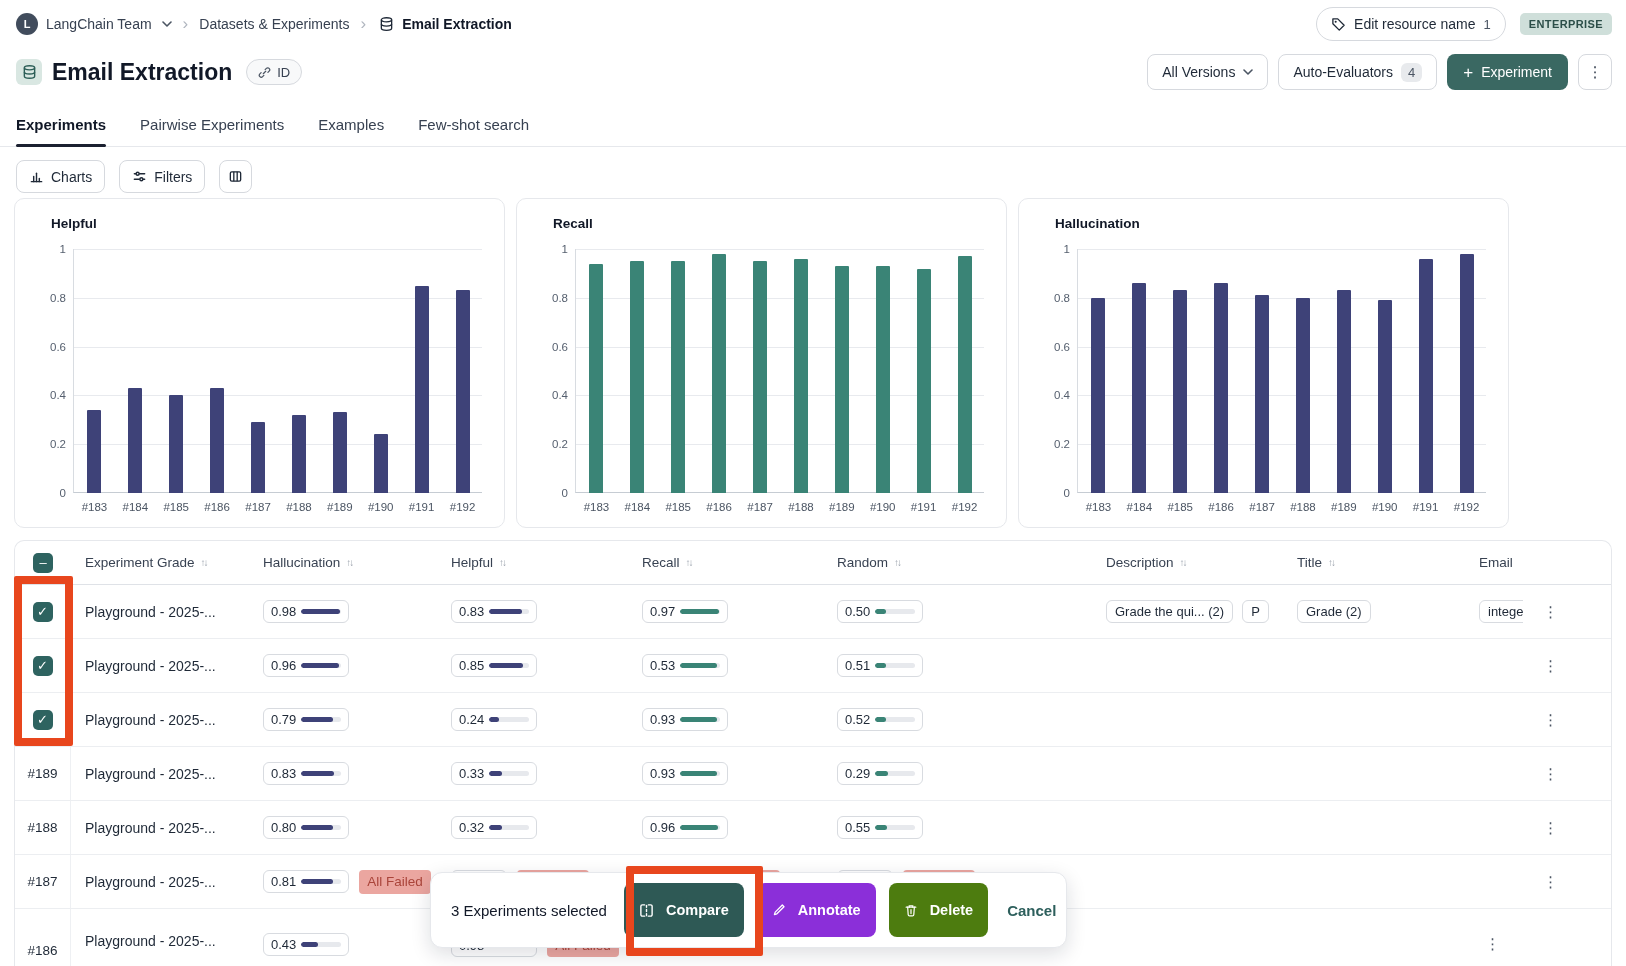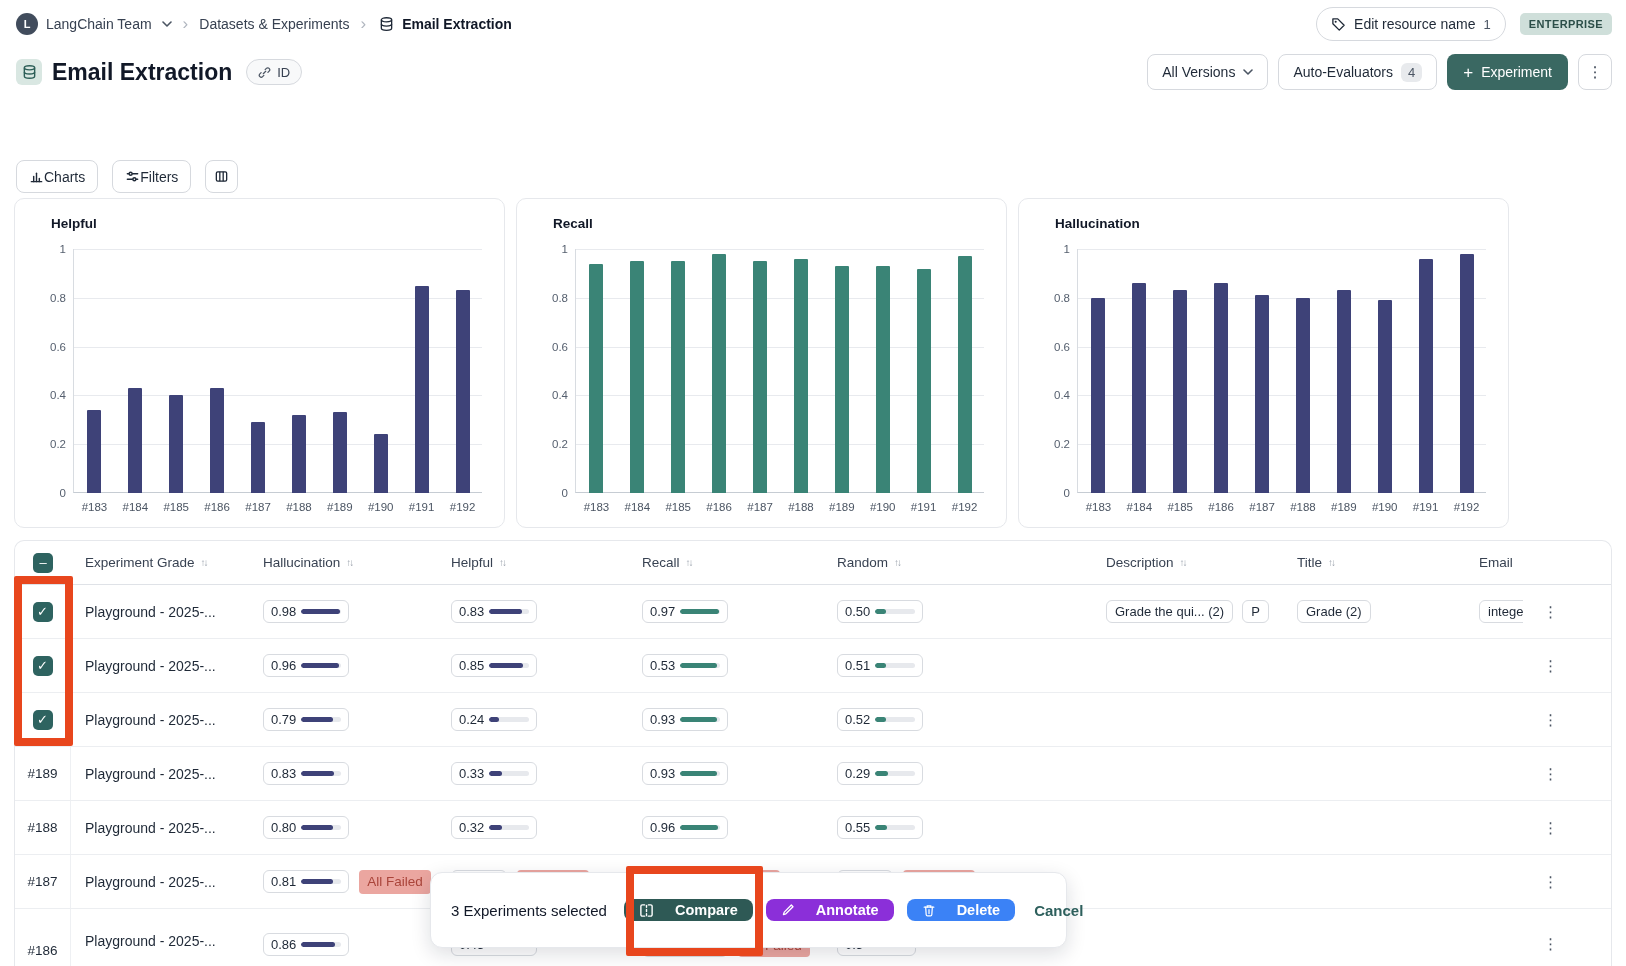--- a/index.html
+++ b/index.html
@@ -36,21 +36,21 @@
   .tabs { position:absolute; left:0; top:106px; width:100%; height:41px; display:flex; gap:34px; padding:0 16px; border-bottom:1px solid #e6e8ec; }
   .tab { font-size:15px; color:#374151; padding-top:10px; cursor:pointer; position:relative; }
   .tab.active { font-weight:700; color:#111827; }
   .tab.active::after { content:""; position:absolute; left:0; right:0; bottom:-1px; height:3px; background:#1b2030; border-radius:2px; }
 
   
   .toolbar { position:absolute; left:16px; top:160px; display:flex; align-items:center; gap:14px; }
   .search-box { display:flex; align-items:center; gap:8px; width:218px; height:33px; padding:0 10px; border:1px solid #d6d9de; border-radius:8px; background:#fff; }
   .search-box input { border:none; outline:none; font-size:14px; color:#1f2937; width:100%; font-family:inherit; background:transparent; }
   .search-box input::placeholder { color:#9aa1ac; }
-  .tool-btn { display:inline-flex; align-items:center; height:33px; padding:0 12px; border:1px solid #d6d9de; border-radius:8px; background:#fff; font-size:14px; color:#1f2937; cursor:pointer; }
+  .tool-btn { display:inline-flex; align-items:center; gap:7px; height:33px; padding:0 12px; border:1px solid #d6d9de; border-radius:8px; background:#fff; font-size:14px; color:#1f2937; cursor:pointer; }
   .tool-btn.icon-only { padding:0 8px; }
 
   
   .chart-card { position:absolute; top:198px; width:491px; height:330px; background:#fff; border:1px solid #e6e8ec; border-radius:10px; }
   .chart-card .chart-title { position:absolute; left:36px; top:17px; font-size:13.5px; font-weight:700; color:#111827; }
   .chart-plot { position:absolute; left:58px; top:50px; width:409px; height:244px; border-left:1px solid #d8dce1; border-bottom:1px solid #c6ccd3; }
   .gridline { position:absolute; left:0; width:100%; height:1px; background:#e8eaee; }
   .ytick { position:absolute; right:calc(100% + 8px); width:30px; text-align:right; font-size:11.5px; color:#555f6e; transform:translateY(-6px); }
   .bar { position:absolute; width:14px; border-radius:1px 1px 0 0; }
   .xlabel { position:absolute; top:calc(100% + 9px); text-align:center; font-size:11.5px; color:#4b5563; }
@@ -74,24 +74,24 @@
   .track { position:relative; width:40px; height:5px; border-radius:3px; background:#e7e9ed; overflow:hidden; }
   .fill { position:absolute; left:0; top:0; height:100%; border-radius:3px; }
   .failed-badge { margin-left:10px; height:24px; display:inline-flex; align-items:center; padding:0 8px; border-radius:4px; background:#eba6a0; color:#aa443a; font-size:13.5px; }
   .tag-pill { display:inline-flex; align-items:center; height:23px; padding:0 8px; border:1px solid #d8dbe0; border-radius:6px; background:#fff; font-size:13px; color:#1f2937; white-space:nowrap; margin-right:9px; }
   .tc.type-cell { overflow:hidden; }
   .kebab { font-size:15px; color:#4b5563; cursor:pointer; background:none; border:none; padding:2px 6px; }
 
   
   .selbar { position:absolute; left:430px; top:872px; width:637px; height:76px; background:#fff; border:1px solid #e6e8ec; border-radius:12px; box-shadow:0 6px 20px rgba(15,23,42,.14); display:flex; align-items:center; gap:13px; padding:0 20px; z-index:40; }
   .sel-text { font-size:15px; color:#111827; margin-right:4px; white-space:nowrap; }
-  .act-btn { display:inline-flex; align-items:center; gap:21px; height:22px; padding:0 15px; border:none; border-radius:8px; font-size:14.5px; font-weight:600; color:#fff; cursor:pointer; white-space:nowrap; }
+  .act-btn { display:inline-flex; align-items:center; gap:12px; height:54px; padding:0 15px; border:none; border-radius:8px; font-size:14.5px; font-weight:600; color:#fff; cursor:pointer; white-space:nowrap; }
   .act-compare { background:#2e5955; }
   .act-annotate { background:#8b2fd9; }
-  .act-delete { background:#3b82f6; }
+  .act-delete { background:#4d7c0f; }
   .act-cancel { background:transparent; color:#2d5f5c; font-size:15px; font-weight:600; border:none; cursor:pointer; padding:0 6px; }
 
   
   .hl-box { position:absolute; border:8px solid #e8461d; border-radius:2px; z-index:50; pointer-events:none; }
   .hl-checkboxes { left:14px; top:576px; width:59px; height:170px; }
   .hl-compare { left:626px; top:866px; width:137px; height:90px; }
 
   svg { display:block; }
 </style>
 </head>
@@ -170,20 +170,26 @@
       <button class="primary-btn">
         <span class="plus">+</span>
         <span>Experiment</span>
       </button>
       <button class="kebab-btn">
         <span>⋮</span>
       </button>
     </div>
   </div>
 
+  <div class="tabs">
+    <div class="tab active">Experiments</div>
+    <div class="tab">Pairwise Experiments</div>
+    <div class="tab">Examples</div>
+    <div class="tab">Few-shot search</div>
+  </div>
 
   <div class="toolbar">
     <button class="tool-btn">
       <span>
         <svg width="15" height="15" viewBox="0 0 16 16" fill="none" stroke="#1f2937" stroke-width="1.5" stroke-linecap="round">
             <path d="M2.5 13.5h11"></path>
             <path d="M5 13.5V8"></path>
             <path d="M8 13.5V4.5"></path>
             <path d="M11 13.5V10"></path>
           </svg>
@@ -646,28 +652,20 @@
         </div>
         <div class="tgrid trow partial">
           <div class="tc sel">
             <span class="row-id">#186</span>
           </div>
           <div class="tc">
             <span class="exp-name">Playground - 2025-...</span>
           </div>
           <div class="tc">
             <span class="score-pill">
-              <span>0.86</span>
-              <span class="track">
-                <span class="fill" style="width: 34px; background: rgb(62, 66, 120);"></span>
-              </span>
-            </span>
-          </div>
-          <div class="tc">
-            <span class="score-pill">
               <span>0.43</span>
               <span class="track">
                 <span class="fill" style="width: 17px; background: rgb(62, 66, 120);"></span>
               </span>
             </span>
           </div>
           <div class="tc">
             <span class="score-pill">
               <span>0.98</span>
               <span class="track">

